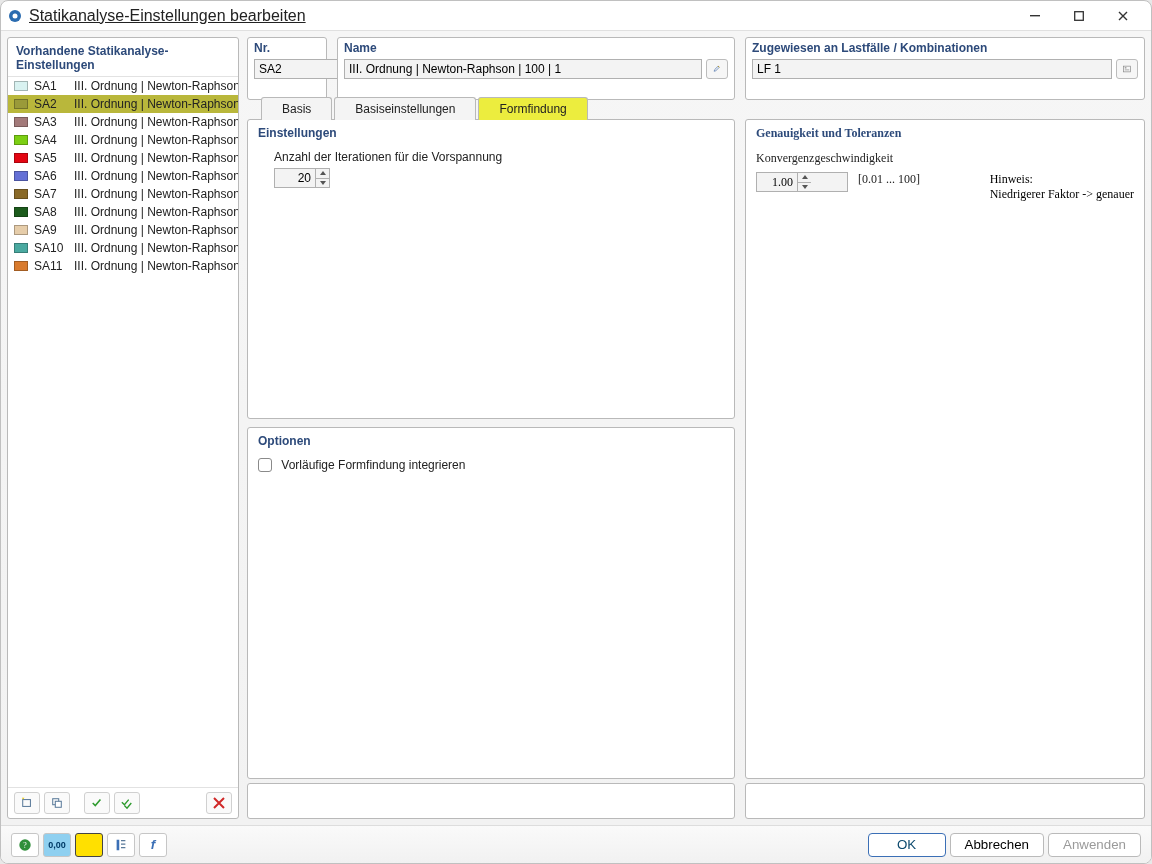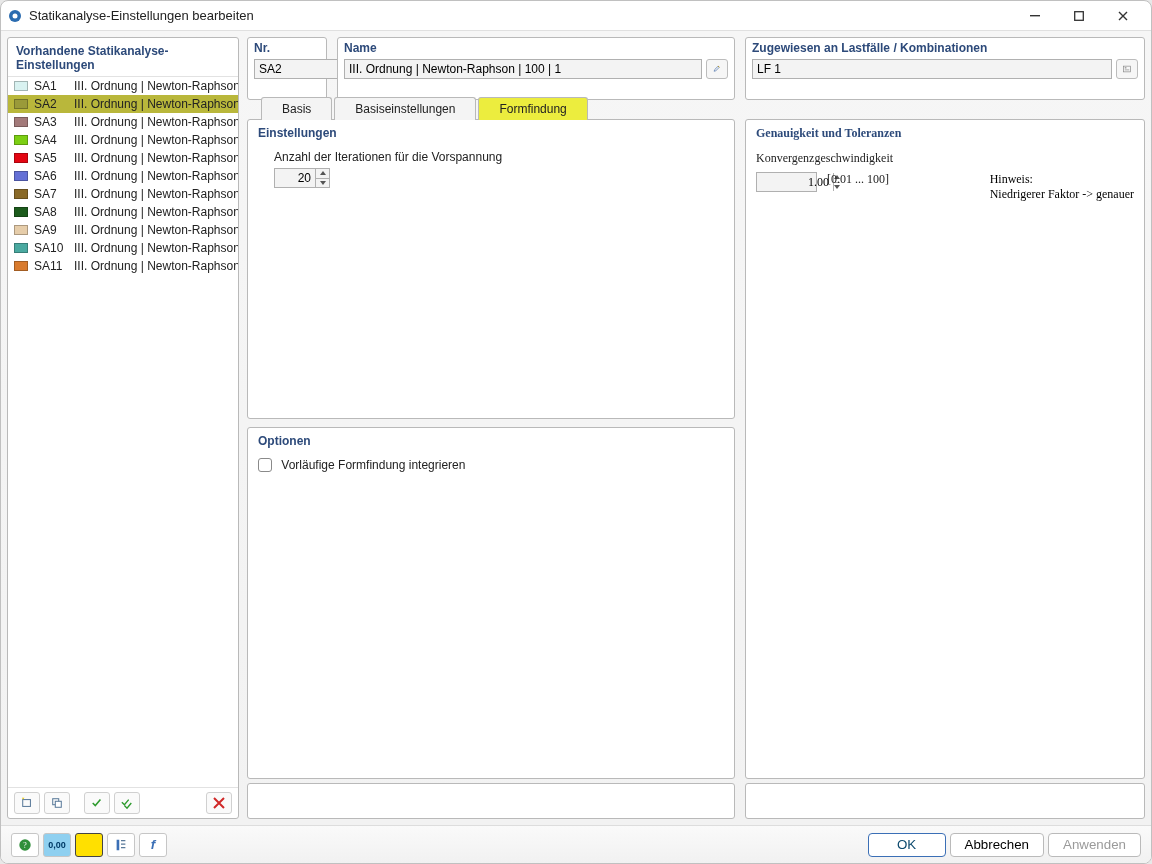--- a/index.html
+++ b/index.html
@@ -43,21 +43,22 @@
   }
   .titlebar .app-icon {
     width: 16px; height: 16px;
     margin-right: 6px;
     display: inline-flex;
     align-items: center;
     justify-content: center;
   }
   .titlebar .title {
     flex: 1;
-    font-size: 13px;
+    font-size: 16px;
+    text-decoration: underline;
   }
   .titlebar .winbtn {
     width: 44px;
     height: 28px;
     display: flex;
     align-items: center;
     justify-content: center;
   }
 
   
@@ -533,21 +534,21 @@
                 </label>
               </div>
             </div>
           </div>
 
           <div class="col-right-groups">
             <div class="group">
               <div class="group-title">Genauigkeit und Toleranzen</div>
               <div style="margin-bottom:6px;">Konvergenzgeschwindigkeit</div>
               <div style="display:flex;align-items:flex-start;gap:10px;">
-                <div class="spin" style="width:61px;padding-left:36px;">
+                <div class="spin" style="width:92px;">
                   <input type="text" value="1.00" style="">
                   <div class="spbtns">
                     <div>
                         <span class="triangle-up"></span>
                       </div>
                     <div>
                         <span class="triangle-down"></span>
                       </div>
                   </div>
                 </div>

